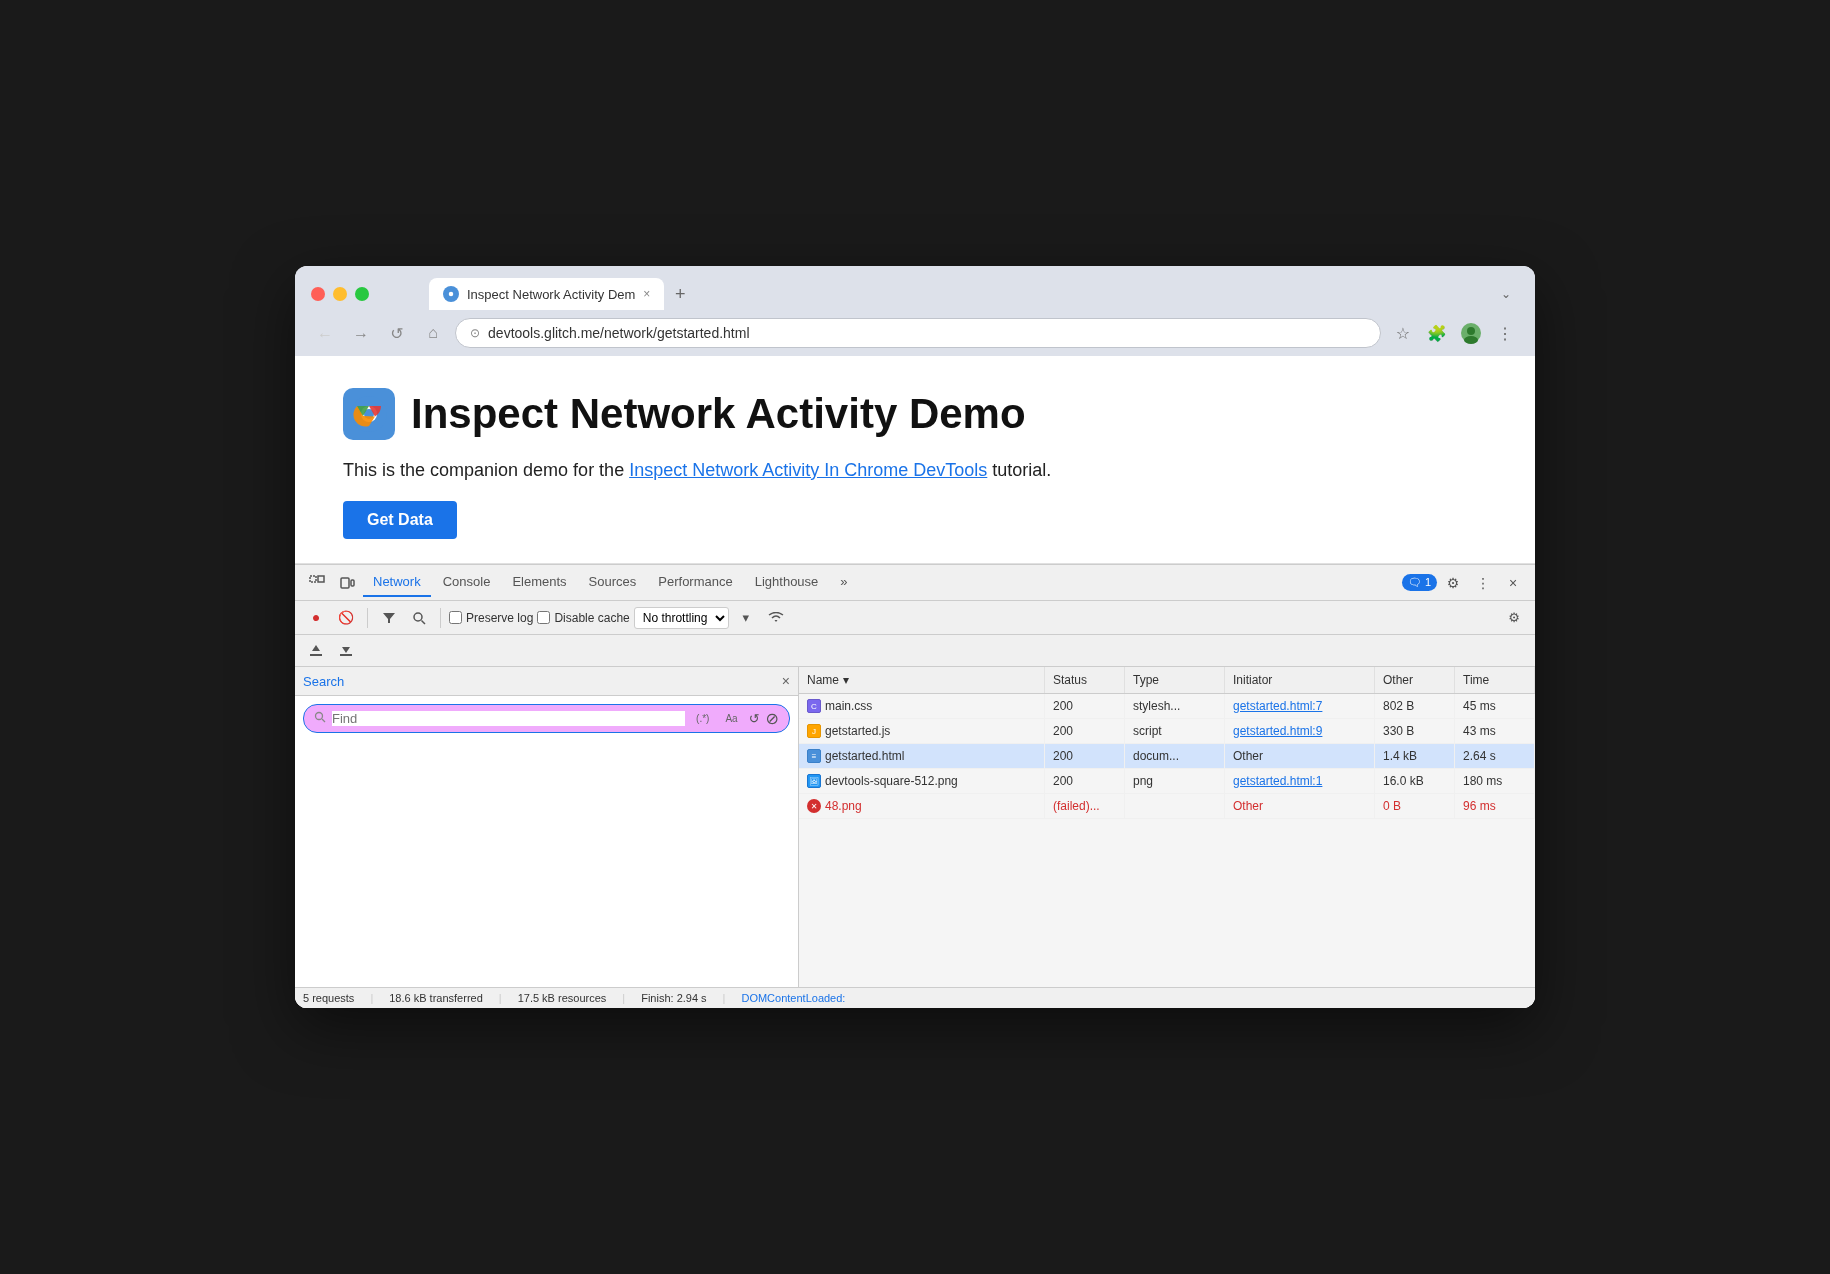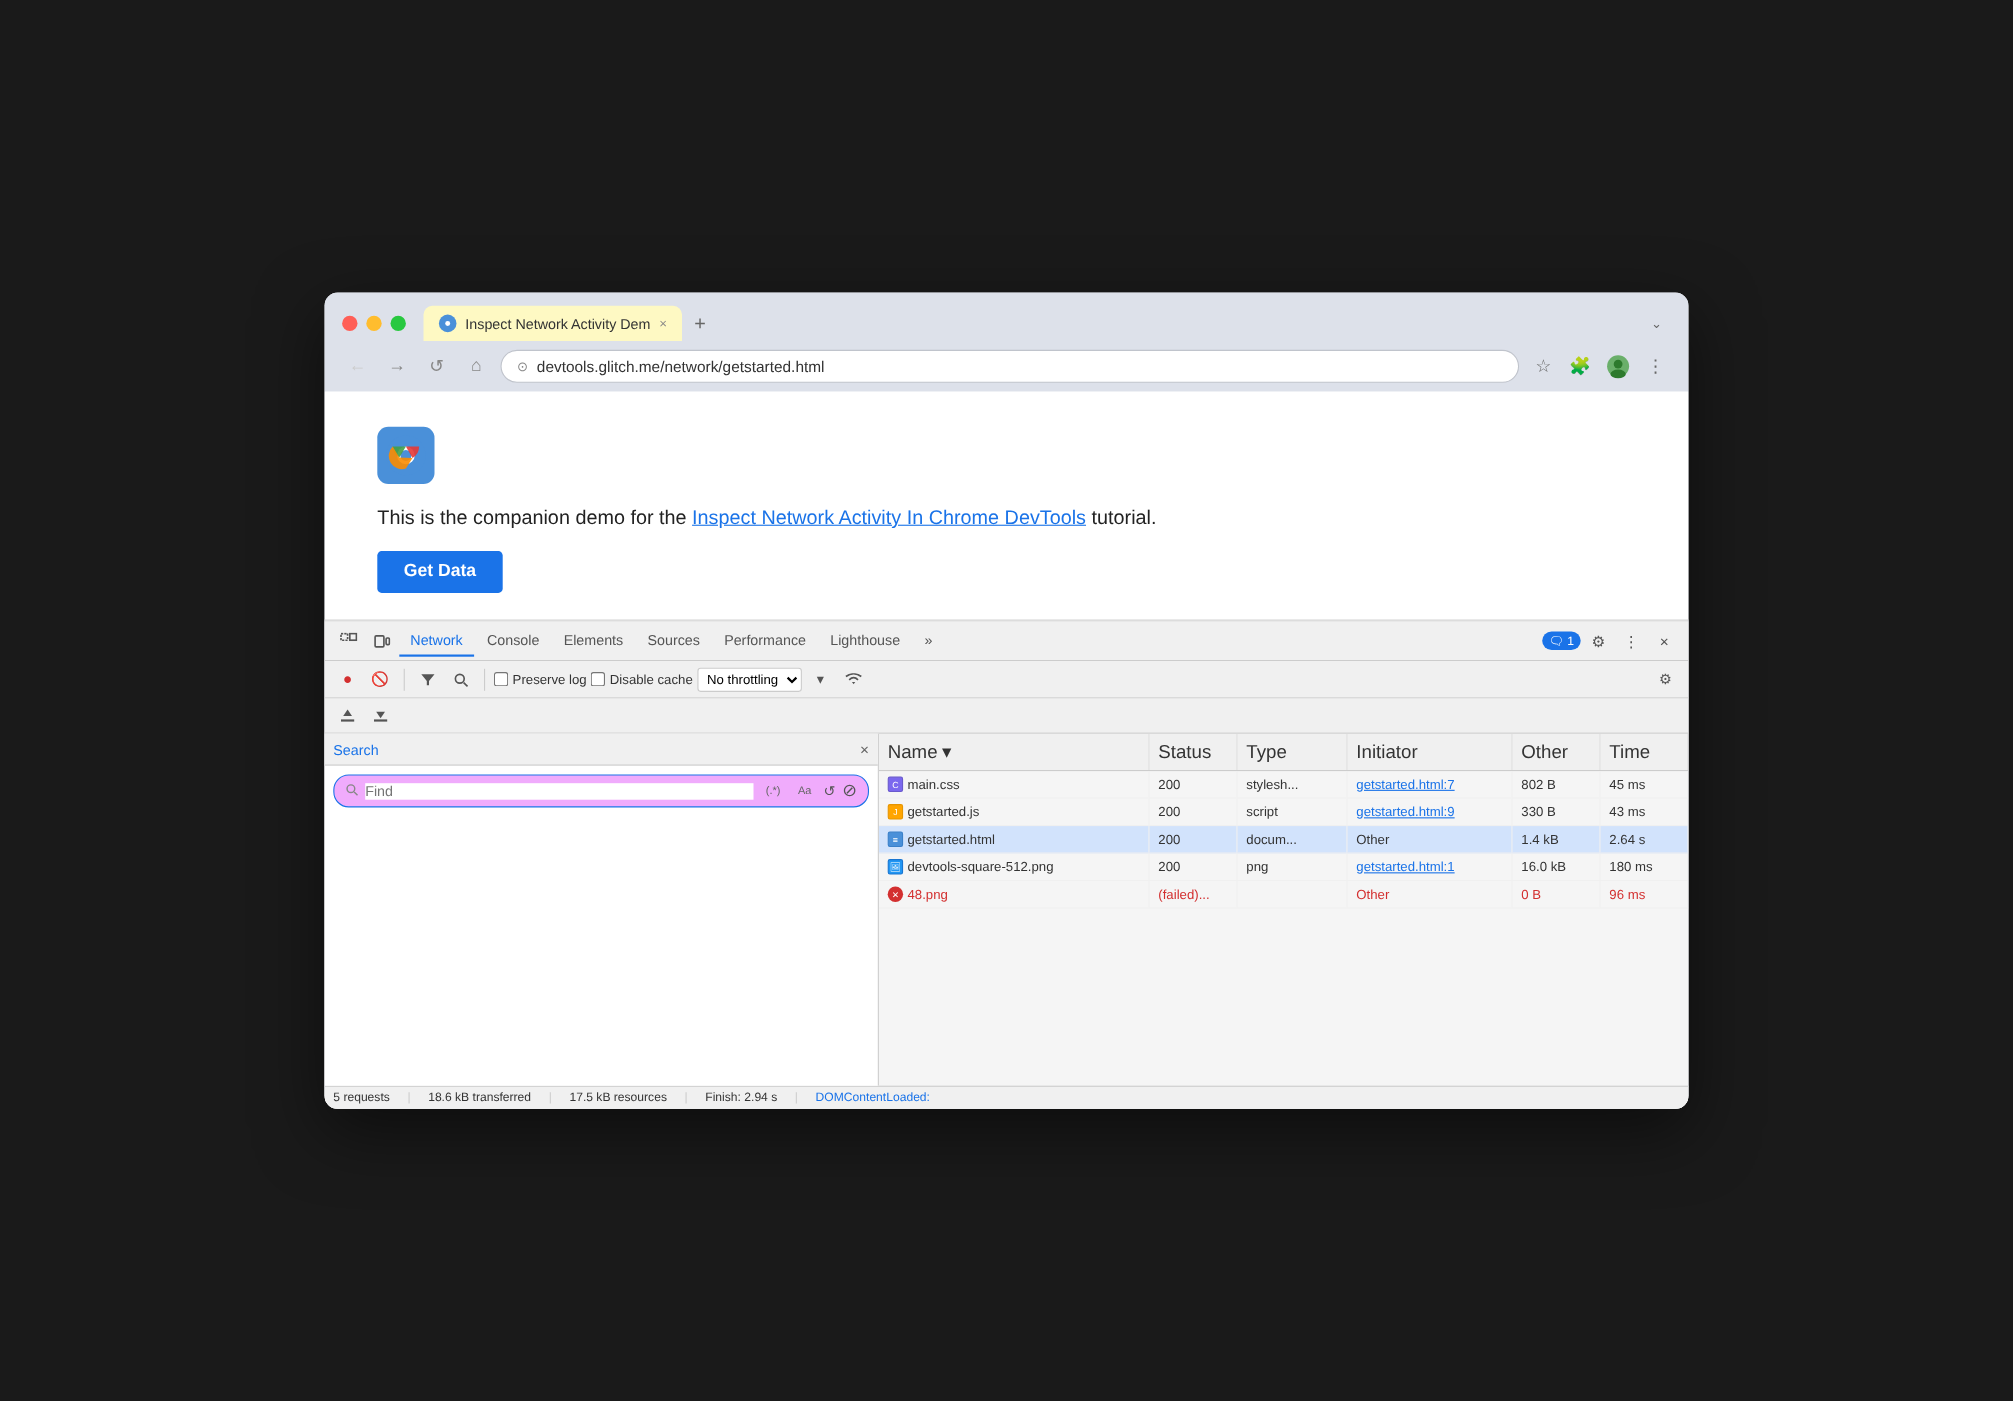--- a/index.html
+++ b/index.html
@@ -39,30 +39,31 @@
     .tl-red { background: #ff5f57; }
     .tl-yellow { background: #ffbd2e; }
     .tl-green { background: #28c840; }
     .tab-bar {
       display: flex;
       align-items: flex-end;
       flex: 1;
       gap: 0;
     }
     .tab {
-      background: #fef9c3;
+      background: #ffffff;
       border-radius: 8px 8px 0 0;
       padding: 8px 14px;
       display: flex;
       align-items: center;
       gap: 8px;
       font-size: 13px;
       color: #333;
       min-width: 200px;
       max-width: 240px;
+      margin-left: 44px;
     }
     .tab-favicon {
       width: 16px; height: 16px;
       background: #4a90d9;
       border-radius: 50%;
       display: flex; align-items: center; justify-content: center;
       font-size: 10px; color: white; flex-shrink: 0;
     }
     .tab-title { flex: 1; overflow: hidden; text-overflow: ellipsis; white-space: nowrap; }
     .tab-close { color: #888; font-size: 12px; cursor: pointer; }
@@ -282,21 +283,21 @@
       flex: 1;
       display: flex;
       flex-direction: column;
       overflow: hidden;
     }
     .nt-header-row {
       display: grid;
       grid-template-columns: 1fr 80px 100px 150px 80px 80px;
       background: #f0f0f0;
       border-bottom: 1px solid #ccc;
-      font-size: 17px;
+      font-size: 12px;
       font-weight: 500;
       color: #333;
     }
     .nt-header-cell {
       padding: 6px 8px;
       border-right: 1px solid #e0e0e0;
       display: flex; align-items: center; gap: 4px;
     }
     .nt-rows { flex: 1; overflow-y: auto; }
     .nt-row {
@@ -415,20 +416,21 @@
         <div class="chrome-logo">
           <svg viewBox="0 0 36 36" width="36" height="36">
             <circle cx="18" cy="18" r="18" fill="#4a90d9"></circle>
             <circle cx="18" cy="18" r="8" fill="white"></circle>
             <circle cx="18" cy="18" r="5" fill="#4a90d9"></circle>
             <path d="M18 10 L30 10 A12 12 0 0 1 24 20.4 Z" fill="#e53935" opacity="0.9"></path>
             <path d="M18 10 L12 20 A12 12 0 0 1 6 10 Z" fill="#43a047" opacity="0.9"></path>
             <path d="M24 20.4 L18 30 A12 12 0 0 1 6 10 L12 20 Z" fill="#fb8c00" opacity="0.9"></path>
           </svg>
         </div>
+        <h1 class="page-title">Inspect Network Activity Demo</h1>
       </div>
       <p class="page-subtitle">
         <span>This is the companion demo for the </span><a href="#">Inspect Network Activity In Chrome DevTools</a><span> tutorial.</span>
       </p>
       <button class="get-data-btn">Get Data</button>
     </div>
 
     <div class="devtools-panel">
 
       <div class="devtools-toolbar">

